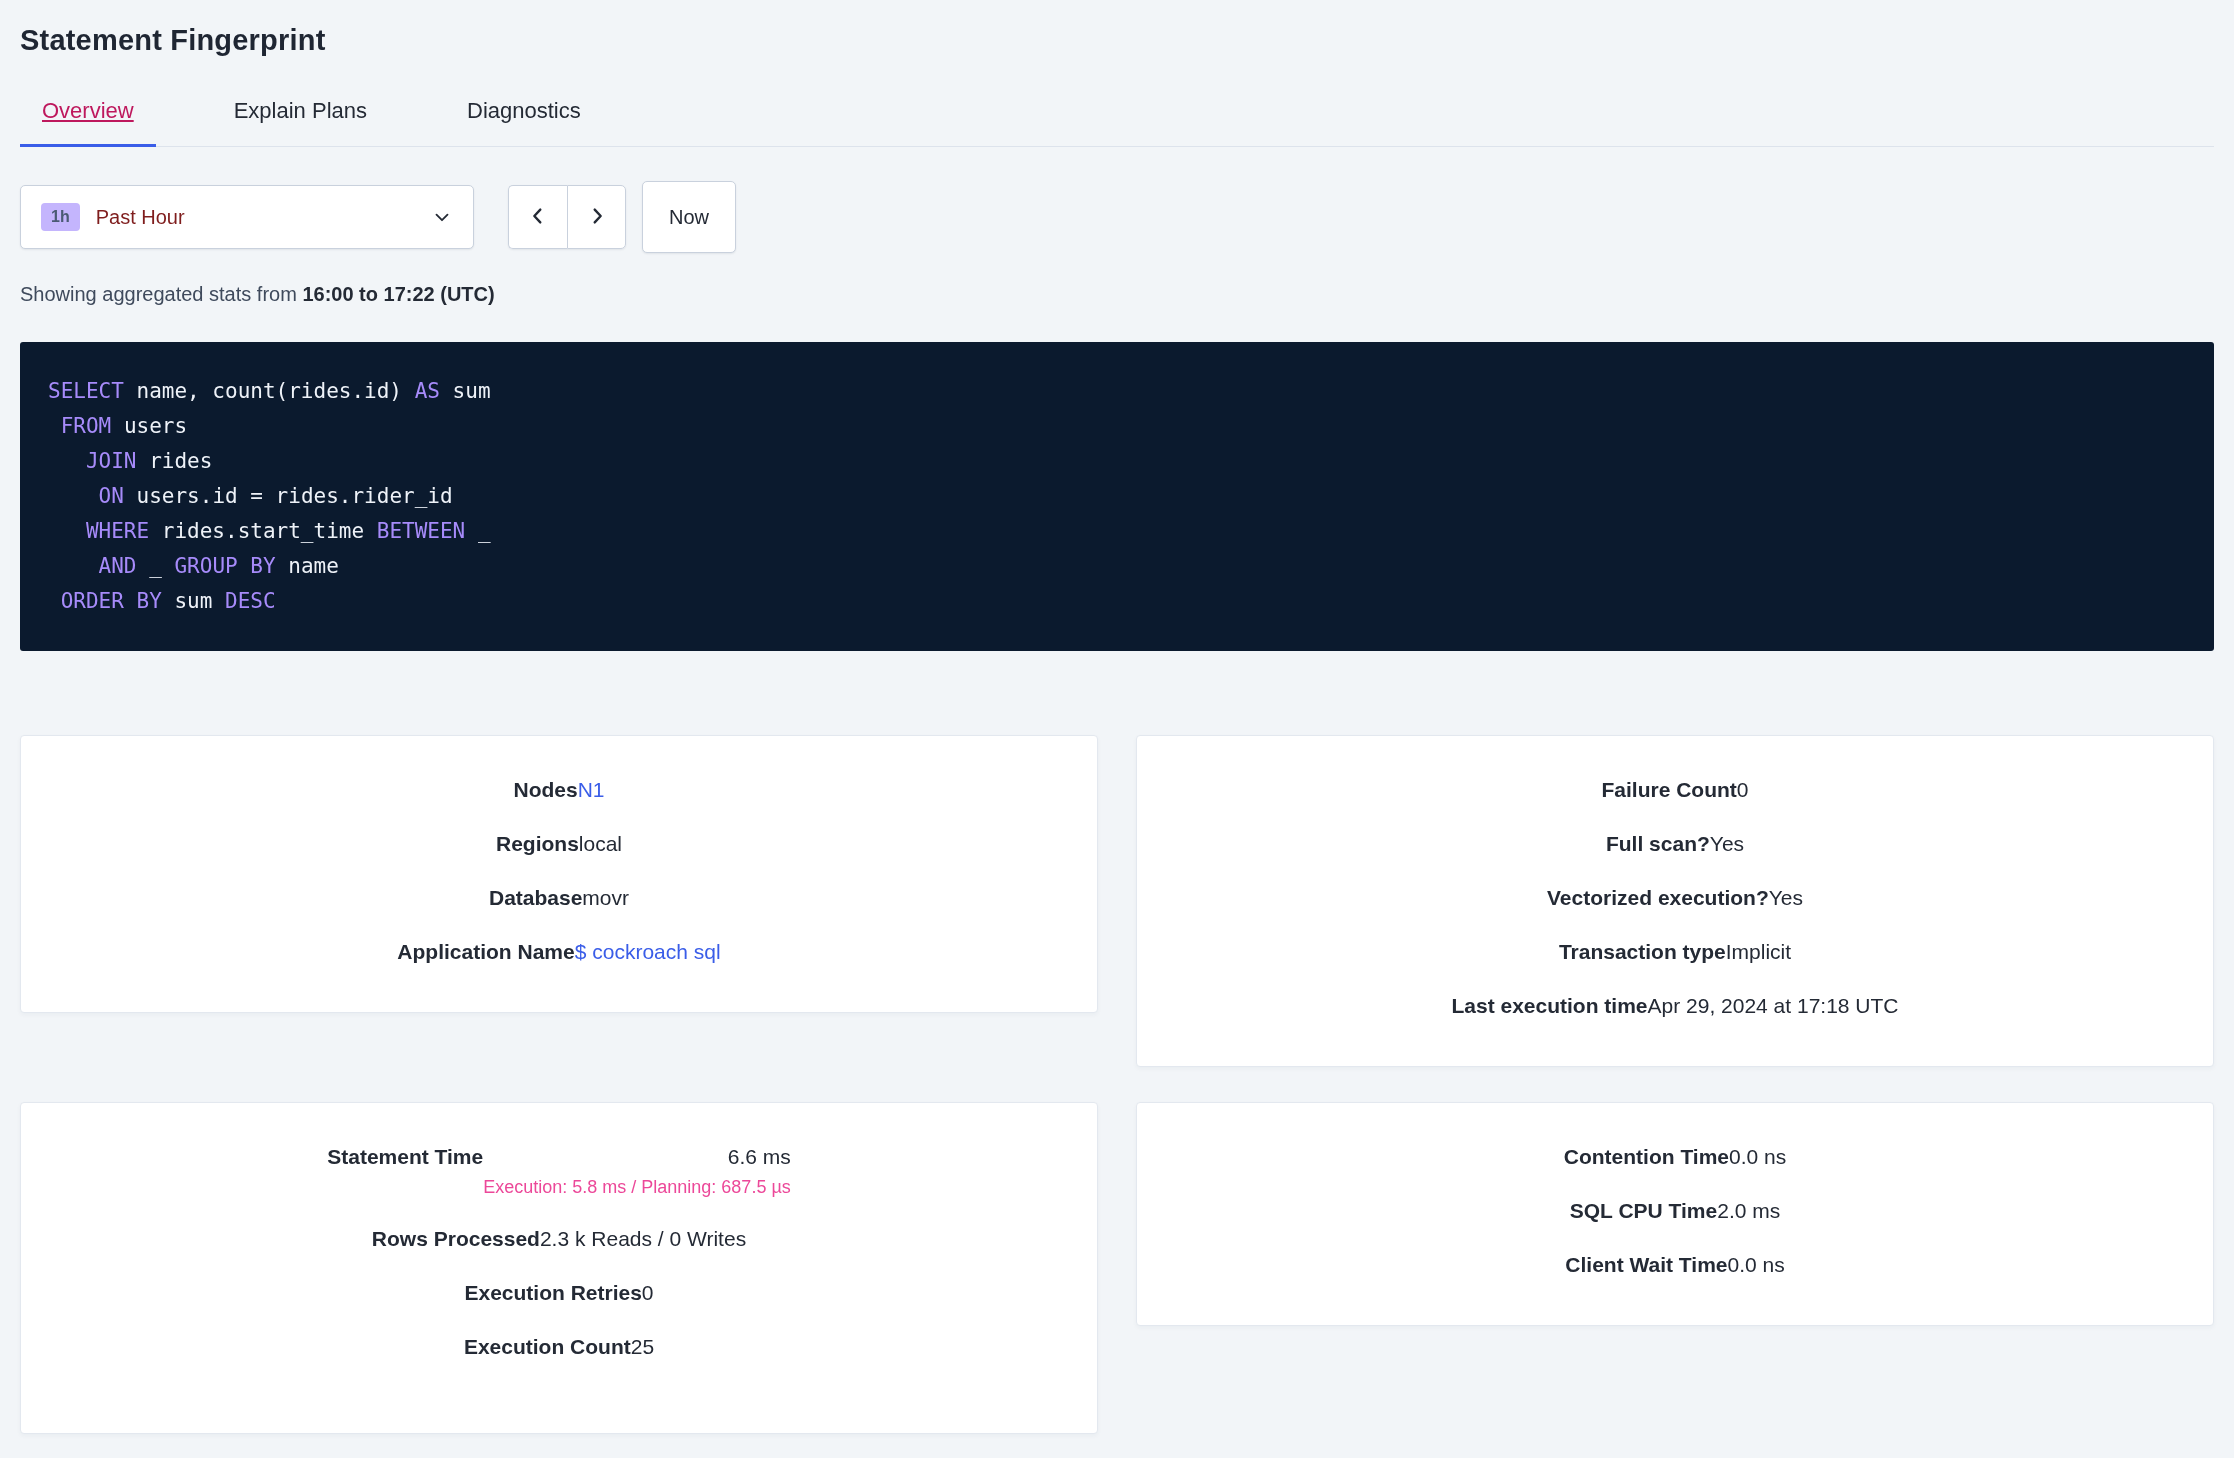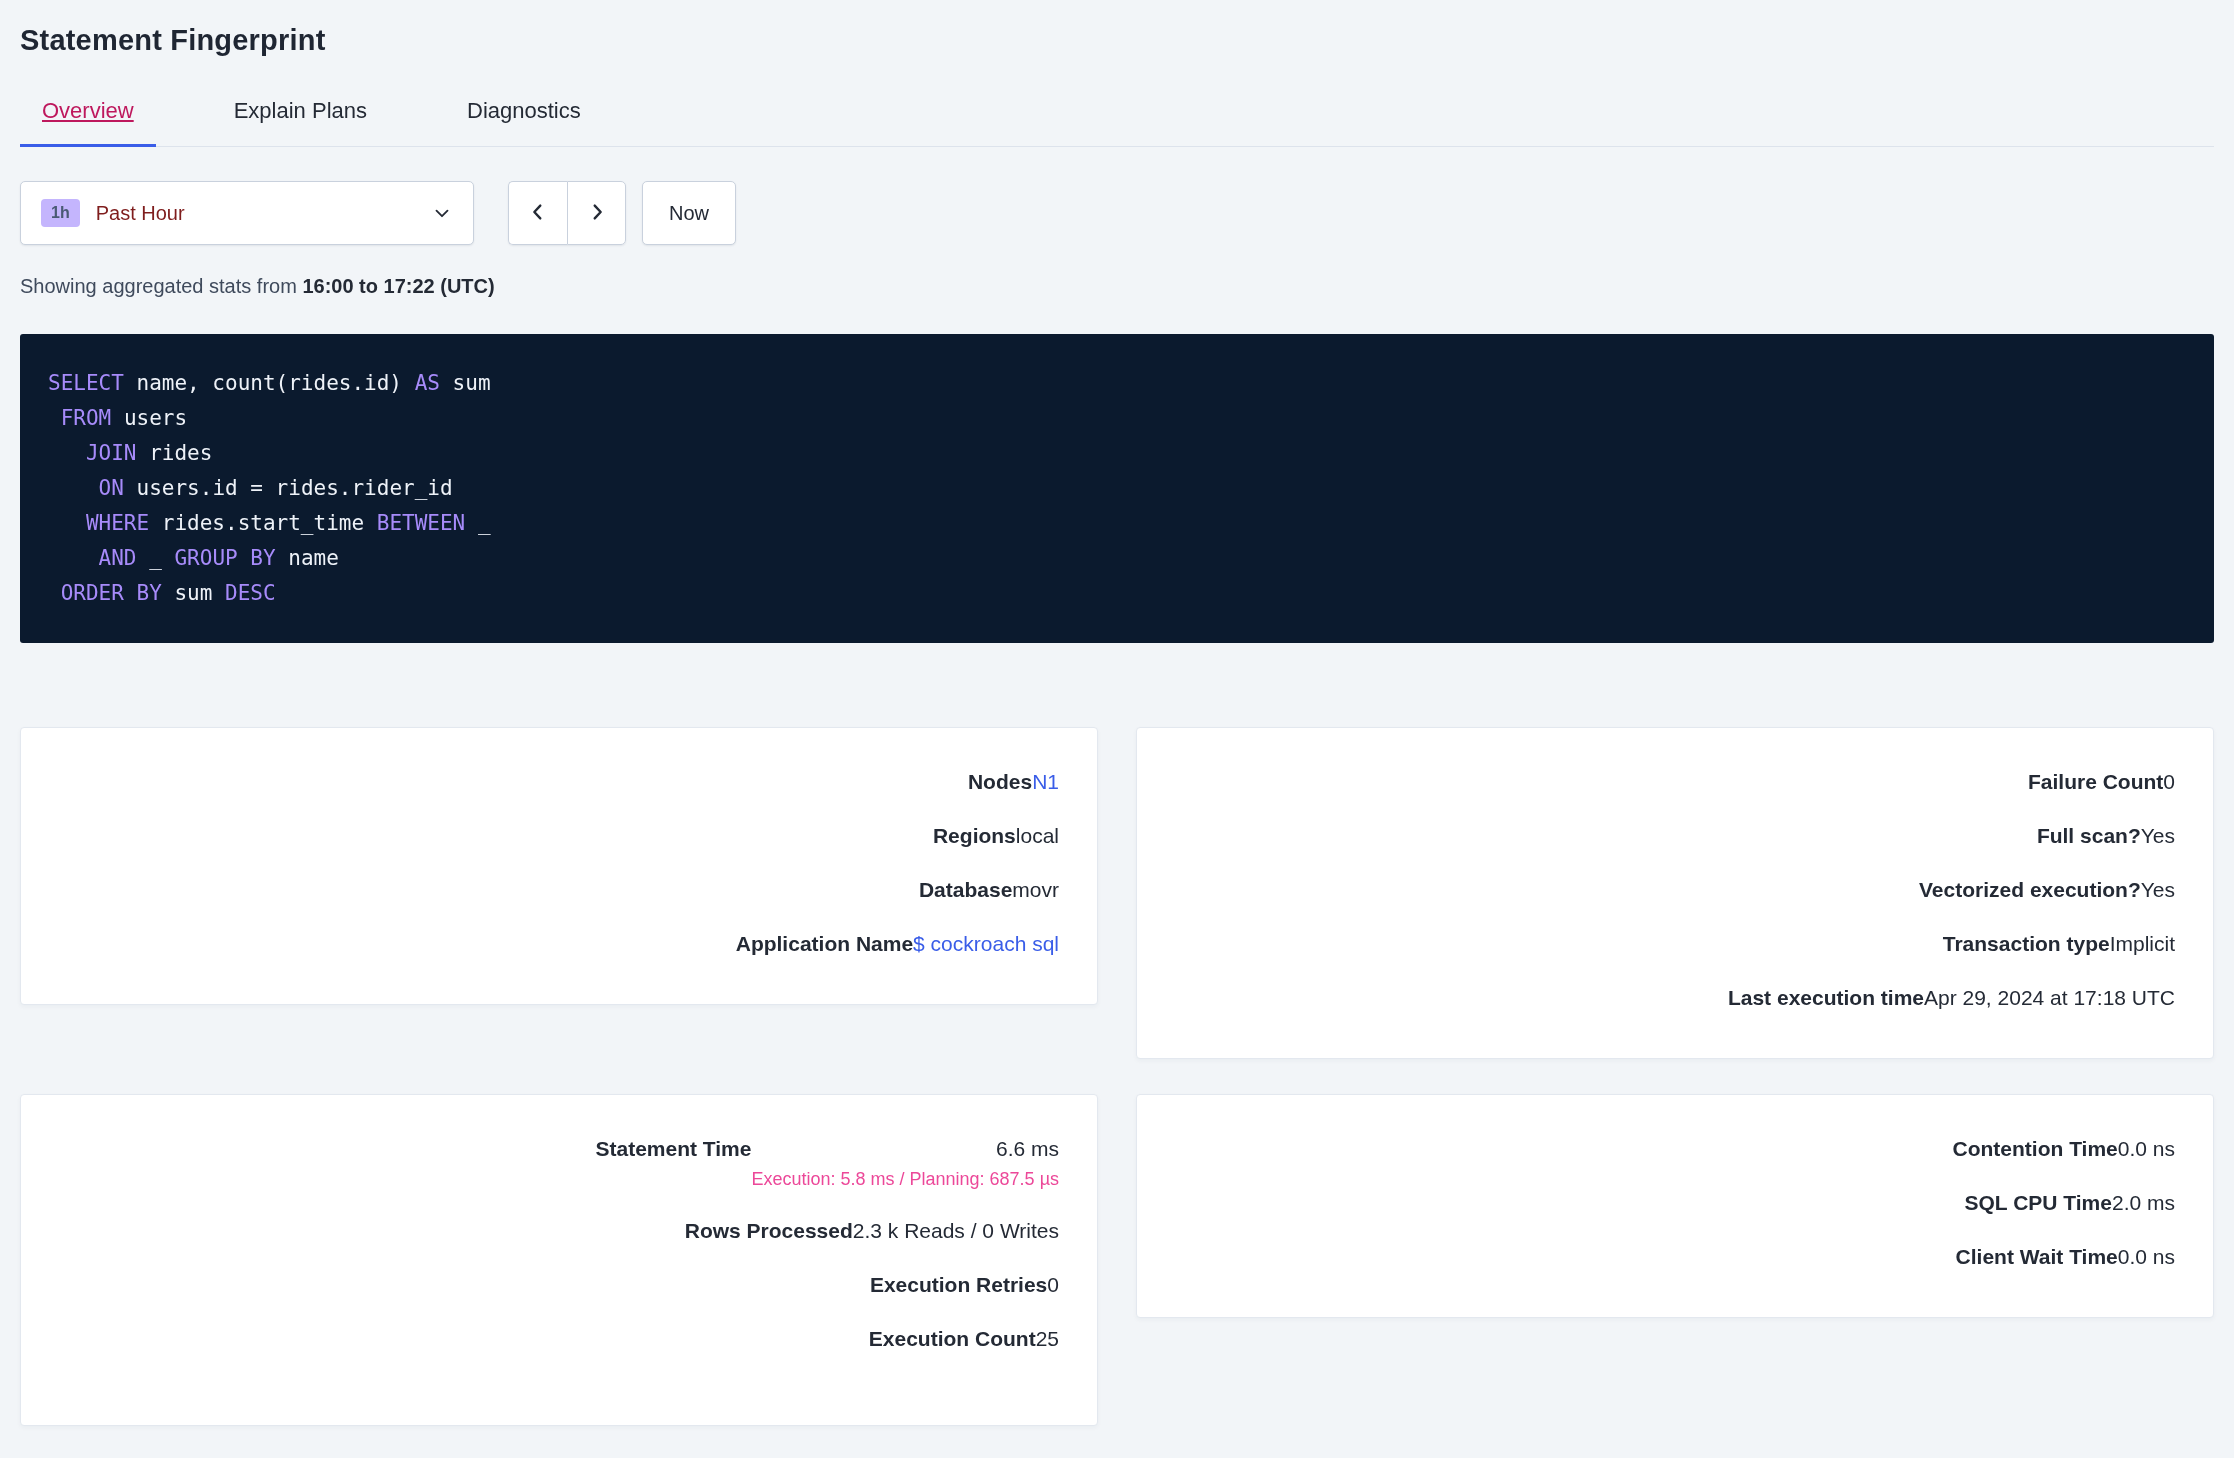--- a/index.html
+++ b/index.html
@@ -36,21 +36,21 @@
   .range-label { font-size: 20px; color: #7f1d1d; }
   .dd-chevron { margin-left: auto; display: flex; }
   .arrow-group { display: flex; margin-left: 34px; box-shadow: 0 1px 2px rgba(16,30,55,0.08); border-radius: 5px; }
   .nav-btn {
     width: 59px; height: 64px; background: #fff; border: 1px solid #c9d1dd;
     display: flex; align-items: center; justify-content: center; cursor: pointer; padding: 0;
   }
   .nav-btn.prev { border-radius: 5px 0 0 5px; border-right: none; }
   .nav-btn.next { border-radius: 0 5px 5px 0; }
   .now-btn {
-    margin-left: 16px; width: 94px; height: 64px;
+    margin-left: 16px; width: 94px; height: 72px;
     background: #fff; border: 1px solid #c9d1dd; border-radius: 5px;
     font-family: "Liberation Sans", sans-serif; font-size: 20px; color: #242a35;
     box-shadow: 0 1px 2px rgba(16,30,55,0.08); cursor: pointer;
   }
 
   
   .stats-line { margin: 30px 0 0 0; font-size: 20px; color: #3f4a5c; }
   .stats-line .range-strong { font-weight: 700; color: #242a35; }
 
   
@@ -69,21 +69,21 @@
   
   .cards-row { display: flex; gap: 38px; align-items: flex-start; }
   .cards-row.first { margin-top: 84px; }
   .cards-row.second { margin-top: 35px; }
   .card {
     flex: 1; background: #ffffff; border: 1px solid #e3e8ef; border-radius: 4px;
     padding: 40px 38px 20px 38px;
     box-shadow: 0 2px 4px rgba(24,40,68,0.04);
   }
   .card.tall { padding-bottom: 46px; }
-  .stat-row { display: flex; justify-content: flex-end; align-items: flex-start; padding-bottom: 26px; }
+  .stat-row { display: flex; justify-content: center; align-items: flex-start; padding-bottom: 26px; }
   .stat-label { font-size: 21px; font-weight: 700; color: #242a35; line-height: 28px; }
   .stat-value-wrap { display: flex; flex-direction: column; align-items: flex-end; }
   .stat-value { font-size: 21px; font-weight: 400; color: #242a35; line-height: 28px; text-align: right; }
   .stat-value.link { color: #3a5de8; cursor: pointer; }
   .stat-sub { margin-top: 4px; font-size: 18px; color: #ec4899; line-height: 24px; text-align: right; }
 </style>
 </head>
 <body>
 
 <div class="page">

